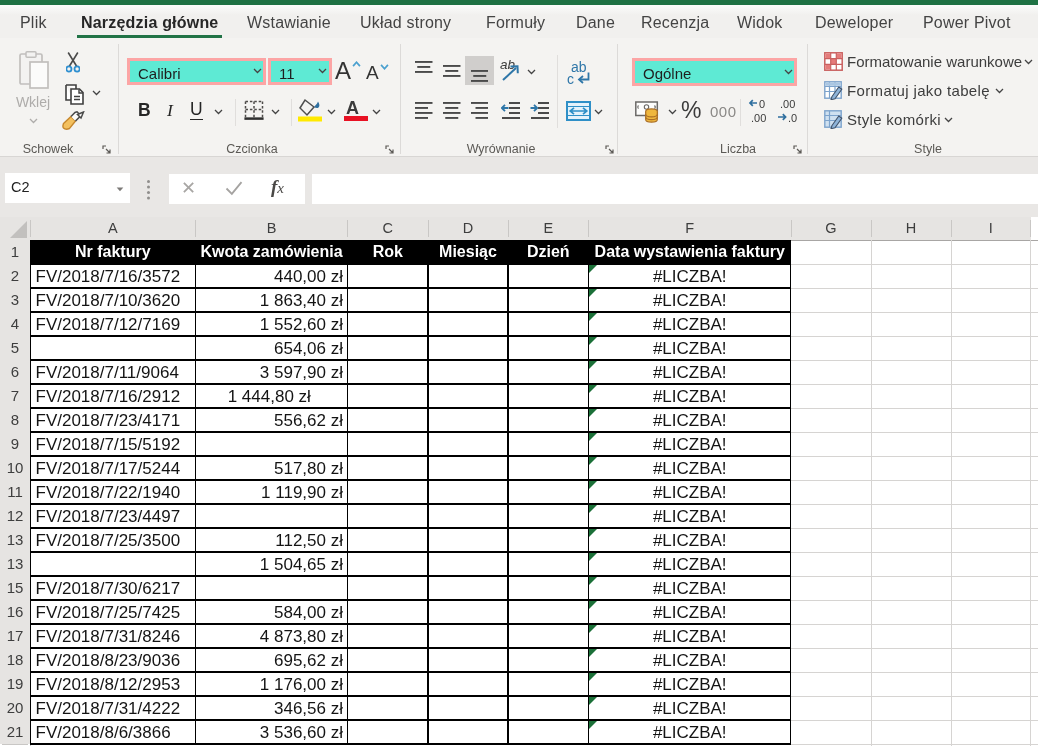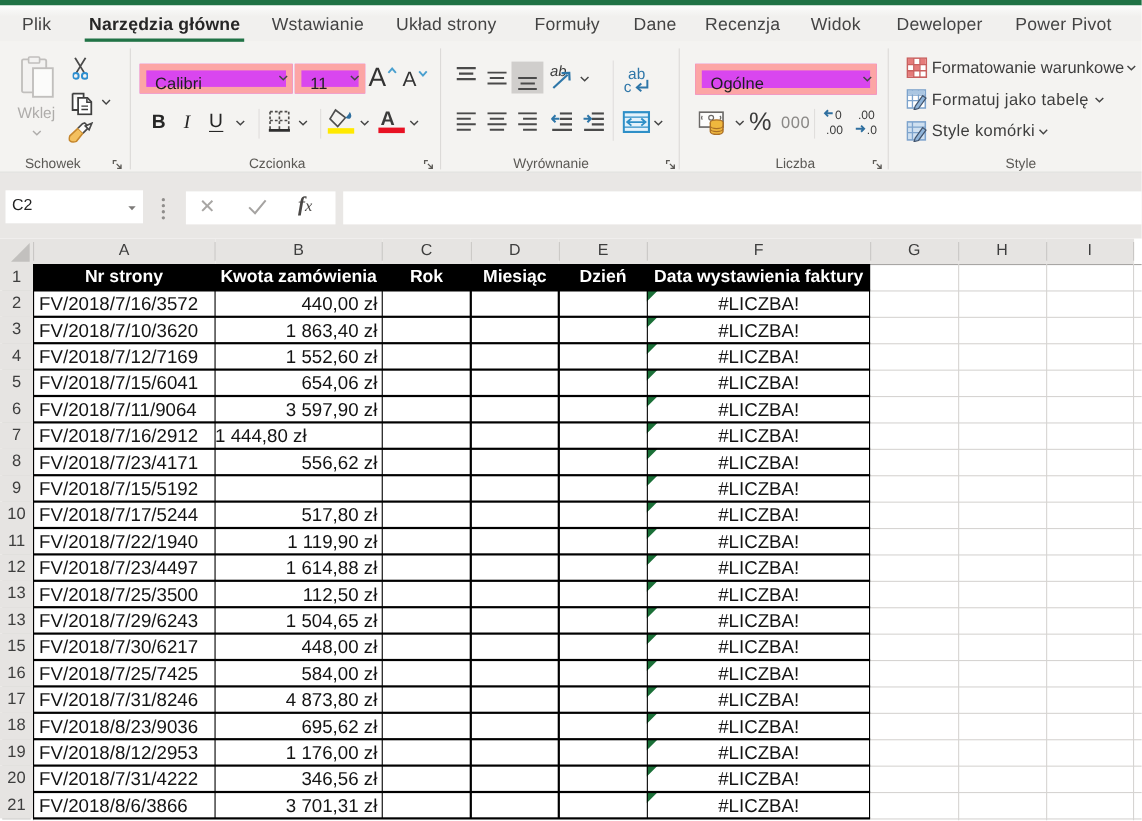--- a/index.html
+++ b/index.html
@@ -10,21 +10,21 @@
 .tab{position:absolute;top:14px;font-size:16px;color:#444;white-space:nowrap;letter-spacing:0.2px}
 .tab.active{color:#262626;font-weight:bold}
 #tabunderline{left:77px;top:35px;width:145px;height:3.5px;background:#217346}
 #ribbon{left:0;top:38px;width:1038px;height:118px;background:#f4f3f1}
 #ribbonline{left:0;top:156px;width:1038px;height:1px;background:#d8d6d4}
 .gsep{position:absolute;width:1px;background:#dcdad8}
 .glabel{position:absolute;font-size:12.5px;color:#5b5955;white-space:nowrap;transform:translateX(-50%)}
 .launch{position:absolute;width:11px;height:11px}
 .chev{position:absolute;width:9px;height:6px}
 .ricon{position:absolute}
-.cbox{position:absolute;background:#d946ef;border:6px solid #fca5a5;font-size:15px;color:#1f1f1f}
+.cbox{position:absolute;background:#5eead4;border:3px solid #fca5a5;font-size:15px;color:#1f1f1f}
 #fbar{left:0;top:157px;width:1038px;height:60px;background:#e9e7e5}
 #namebox{left:5px;top:16px;width:125px;height:30px;background:#fff}
 
 #sheet{left:0;top:217px;width:1038px;height:529px;background:#fff}
 .colhdr{position:absolute;top:0;height:23px;background:#e6e4e2;font-size:14.5px;
  color:#3e3e3e;text-align:center;line-height:23px}
 .rowhdr{position:absolute;left:0;width:30px;background:#e6e4e2;font-size:15px;
  color:#3e3e3e;text-align:center;line-height:24px}
 .gl{position:absolute;background:#d6d4d2}
 .hl{position:absolute;background:#c9c7c5}
@@ -225,21 +225,21 @@
 <svg class="ricon" style="left:747px;top:99px" width="24" height="26" viewBox="0 0 24 26">
 <path d="M10 4 H3 M5.8 1.2 L3 4 L5.8 6.8" stroke="#2f6f9f" stroke-width="1.7" fill="none"></path>
 <text x="12" y="9" font-size="11" fill="#3b3b3b" font-family="Liberation Sans">0</text>
 <text x="4" y="23" font-size="11" fill="#3b3b3b" font-family="Liberation Sans">.00</text>
 </svg>
 <svg class="ricon" style="left:776px;top:99px" width="26" height="26" viewBox="0 0 26 26">
 <text x="4" y="9" font-size="11" fill="#3b3b3b" font-family="Liberation Sans">.00</text>
 <path d="M2 18 H9 M6.8 15.2 L9.6 18 L6.8 20.8" stroke="#2f6f9f" stroke-width="1.7" fill="none"></path>
 <text x="12" y="23" font-size="11" fill="#3b3b3b" font-family="Liberation Sans">.0</text>
 </svg>
-<div class="glabel" style="left:723px;top:142px">Liczba</div>
+<div class="glabel" style="left:738px;top:142px">Liczba</div>
 <svg class="launch" style="left:793px;top:145px" viewBox="0 0 11 11">
     <path d="M1 4 V1 H4" stroke="#5b5955" stroke-width="1.2" fill="none"></path>
     <path d="M4 4 L8 8 M8 4.5 V8 H4.5" stroke="#5b5955" stroke-width="1.2" fill="none"></path>
   </svg>
 <div class="gsep" style="left:807px;top:44px;height:110px"></div>
 <svg class="ricon" style="left:824px;top:52px" width="19" height="19" viewBox="0 0 19 19">
 <rect x="0.8" y="0.8" width="17.4" height="17.4" fill="#fff" stroke="#c9605f" stroke-width="1.5"></rect>
 <rect x="1.5" y="1.5" width="5" height="5" fill="#e57b7a"></rect>
     <rect x="1.5" y="12.5" width="5" height="5" fill="#e57b7a"></rect>
 <rect x="12.5" y="1.5" width="5" height="5" fill="#e57b7a"></rect>
@@ -369,79 +369,75 @@
     <div class="gl" style="left:791px;top:334.5px;width:247px;height:1px"></div>
     <div class="gl" style="left:791px;top:358.5px;width:247px;height:1px"></div>
     <div class="gl" style="left:791px;top:382.5px;width:247px;height:1px"></div>
     <div class="gl" style="left:791px;top:406.5px;width:247px;height:1px"></div>
     <div class="gl" style="left:791px;top:430.5px;width:247px;height:1px"></div>
     <div class="gl" style="left:791px;top:454.5px;width:247px;height:1px"></div>
     <div class="gl" style="left:791px;top:478.5px;width:247px;height:1px"></div>
     <div class="gl" style="left:791px;top:502.5px;width:247px;height:1px"></div>
     <div class="gl" style="left:791px;top:526.5px;width:247px;height:1px"></div>
     <div class="abs" style="left:30px;top:23.0px;width:761px;height:24px;background:#000"></div>
-    <div class="cell" style="left:30px;top:23.0px;width:165.5px;text-align:center;color:#fff;font-weight:bold;font-size:16px">Nr strony</div>
+    <div class="cell" style="left:30px;top:23.0px;width:165.5px;text-align:center;color:#fff;font-weight:bold;font-size:16px">Nr faktury</div>
     <div class="cell" style="left:195.5px;top:23.0px;width:152.0px;text-align:center;color:#fff;font-weight:bold;font-size:16px">Kwota zamówienia</div>
     <div class="cell" style="left:347.5px;top:23.0px;width:80.5px;text-align:center;color:#fff;font-weight:bold;font-size:16px">Rok</div>
     <div class="cell" style="left:428px;top:23.0px;width:80px;text-align:center;color:#fff;font-weight:bold;font-size:16px">Miesiąc</div>
     <div class="cell" style="left:508px;top:23.0px;width:80.5px;text-align:center;color:#fff;font-weight:bold;font-size:16px">Dzień</div>
     <div class="cell" style="left:588.5px;top:23.0px;width:202.5px;text-align:center;color:#fff;font-weight:bold;font-size:16px">Data wystawienia faktury</div>
     <div class="cell" style="left:35.5px;top:47.0px;width:159.5px;line-height:25.5px">FV/2018/7/16/3572</div>
     <div class="cell" style="left:195.5px;top:47.0px;width:147.5px;text-align:right;line-height:25.5px">440,00 zł</div>
     <div class="cell" style="left:588.5px;top:47.0px;width:202.5px;text-align:center;line-height:25.5px">#LICZBA!</div>
     <div class="tri" style="left:588.0px;top:46.5px;border-width:10px 10px 0 0;border-color:#1b7038 transparent transparent transparent"></div>
     <div class="cell" style="left:35.5px;top:71.0px;width:159.5px;line-height:25.5px">FV/2018/7/10/3620</div>
     <div class="cell" style="left:195.5px;top:71.0px;width:147.5px;text-align:right;line-height:25.5px">1 863,40 zł</div>
     <div class="cell" style="left:588.5px;top:71.0px;width:202.5px;text-align:center;line-height:25.5px">#LICZBA!</div>
     <div class="tri" style="left:588.0px;top:70.5px;border-width:10px 10px 0 0;border-color:#1b7038 transparent transparent transparent"></div>
     <div class="cell" style="left:35.5px;top:95.0px;width:159.5px;line-height:25.5px">FV/2018/7/12/7169</div>
     <div class="cell" style="left:195.5px;top:95.0px;width:147.5px;text-align:right;line-height:25.5px">1 552,60 zł</div>
     <div class="cell" style="left:588.5px;top:95.0px;width:202.5px;text-align:center;line-height:25.5px">#LICZBA!</div>
     <div class="tri" style="left:588.0px;top:94.5px;border-width:10px 10px 0 0;border-color:#1b7038 transparent transparent transparent"></div>
-    <div class="cell" style="left:35.5px;top:119.0px;width:159.5px;line-height:25.5px">FV/2018/7/15/6041</div>
     <div class="cell" style="left:195.5px;top:119.0px;width:147.5px;text-align:right;line-height:25.5px">654,06 zł</div>
     <div class="cell" style="left:588.5px;top:119.0px;width:202.5px;text-align:center;line-height:25.5px">#LICZBA!</div>
     <div class="tri" style="left:588.0px;top:118.5px;border-width:10px 10px 0 0;border-color:#1b7038 transparent transparent transparent"></div>
     <div class="cell" style="left:35.5px;top:143.0px;width:159.5px;line-height:25.5px">FV/2018/7/11/9064</div>
     <div class="cell" style="left:195.5px;top:143.0px;width:147.5px;text-align:right;line-height:25.5px">3 597,90 zł</div>
     <div class="cell" style="left:588.5px;top:143.0px;width:202.5px;text-align:center;line-height:25.5px">#LICZBA!</div>
     <div class="tri" style="left:588.0px;top:142.5px;border-width:10px 10px 0 0;border-color:#1b7038 transparent transparent transparent"></div>
     <div class="cell" style="left:35.5px;top:167.0px;width:159.5px;line-height:25.5px">FV/2018/7/16/2912</div>
-    <div class="cell" style="left:195.5px;top:167.0px;width:147.5px;text-align:left;line-height:25.5px">1 444,80 zł</div>
+    <div class="cell" style="left:195.5px;top:167.0px;width:147.5px;text-align:center;line-height:25.5px">1 444,80 zł</div>
     <div class="cell" style="left:588.5px;top:167.0px;width:202.5px;text-align:center;line-height:25.5px">#LICZBA!</div>
     <div class="tri" style="left:588.0px;top:166.5px;border-width:10px 10px 0 0;border-color:#1b7038 transparent transparent transparent"></div>
     <div class="cell" style="left:35.5px;top:191.0px;width:159.5px;line-height:25.5px">FV/2018/7/23/4171</div>
     <div class="cell" style="left:195.5px;top:191.0px;width:147.5px;text-align:right;line-height:25.5px">556,62 zł</div>
     <div class="cell" style="left:588.5px;top:191.0px;width:202.5px;text-align:center;line-height:25.5px">#LICZBA!</div>
     <div class="tri" style="left:588.0px;top:190.5px;border-width:10px 10px 0 0;border-color:#1b7038 transparent transparent transparent"></div>
     <div class="cell" style="left:35.5px;top:215.0px;width:159.5px;line-height:25.5px">FV/2018/7/15/5192</div>
     <div class="cell" style="left:588.5px;top:215.0px;width:202.5px;text-align:center;line-height:25.5px">#LICZBA!</div>
     <div class="tri" style="left:588.0px;top:214.5px;border-width:10px 10px 0 0;border-color:#1b7038 transparent transparent transparent"></div>
     <div class="cell" style="left:35.5px;top:239.0px;width:159.5px;line-height:25.5px">FV/2018/7/17/5244</div>
     <div class="cell" style="left:195.5px;top:239.0px;width:147.5px;text-align:right;line-height:25.5px">517,80 zł</div>
     <div class="cell" style="left:588.5px;top:239.0px;width:202.5px;text-align:center;line-height:25.5px">#LICZBA!</div>
     <div class="tri" style="left:588.0px;top:238.5px;border-width:10px 10px 0 0;border-color:#1b7038 transparent transparent transparent"></div>
     <div class="cell" style="left:35.5px;top:263.0px;width:159.5px;line-height:25.5px">FV/2018/7/22/1940</div>
     <div class="cell" style="left:195.5px;top:263.0px;width:147.5px;text-align:right;line-height:25.5px">1 119,90 zł</div>
     <div class="cell" style="left:588.5px;top:263.0px;width:202.5px;text-align:center;line-height:25.5px">#LICZBA!</div>
     <div class="tri" style="left:588.0px;top:262.5px;border-width:10px 10px 0 0;border-color:#1b7038 transparent transparent transparent"></div>
     <div class="cell" style="left:35.5px;top:287.0px;width:159.5px;line-height:25.5px">FV/2018/7/23/4497</div>
-    <div class="cell" style="left:195.5px;top:287.0px;width:147.5px;text-align:right;line-height:25.5px">1 614,88 zł</div>
     <div class="cell" style="left:588.5px;top:287.0px;width:202.5px;text-align:center;line-height:25.5px">#LICZBA!</div>
     <div class="tri" style="left:588.0px;top:286.5px;border-width:10px 10px 0 0;border-color:#1b7038 transparent transparent transparent"></div>
     <div class="cell" style="left:35.5px;top:311.0px;width:159.5px;line-height:25.5px">FV/2018/7/25/3500</div>
     <div class="cell" style="left:195.5px;top:311.0px;width:147.5px;text-align:right;line-height:25.5px">112,50 zł</div>
     <div class="cell" style="left:588.5px;top:311.0px;width:202.5px;text-align:center;line-height:25.5px">#LICZBA!</div>
     <div class="tri" style="left:588.0px;top:310.5px;border-width:10px 10px 0 0;border-color:#1b7038 transparent transparent transparent"></div>
-    <div class="cell" style="left:35.5px;top:335.0px;width:159.5px;line-height:25.5px">FV/2018/7/29/6243</div>
     <div class="cell" style="left:195.5px;top:335.0px;width:147.5px;text-align:right;line-height:25.5px">1 504,65 zł</div>
     <div class="cell" style="left:588.5px;top:335.0px;width:202.5px;text-align:center;line-height:25.5px">#LICZBA!</div>
     <div class="tri" style="left:588.0px;top:334.5px;border-width:10px 10px 0 0;border-color:#1b7038 transparent transparent transparent"></div>
     <div class="cell" style="left:35.5px;top:359.0px;width:159.5px;line-height:25.5px">FV/2018/7/30/6217</div>
-    <div class="cell" style="left:195.5px;top:359.0px;width:147.5px;text-align:right;line-height:25.5px">448,00 zł</div>
     <div class="cell" style="left:588.5px;top:359.0px;width:202.5px;text-align:center;line-height:25.5px">#LICZBA!</div>
     <div class="tri" style="left:588.0px;top:358.5px;border-width:10px 10px 0 0;border-color:#1b7038 transparent transparent transparent"></div>
     <div class="cell" style="left:35.5px;top:383.0px;width:159.5px;line-height:25.5px">FV/2018/7/25/7425</div>
     <div class="cell" style="left:195.5px;top:383.0px;width:147.5px;text-align:right;line-height:25.5px">584,00 zł</div>
     <div class="cell" style="left:588.5px;top:383.0px;width:202.5px;text-align:center;line-height:25.5px">#LICZBA!</div>
     <div class="tri" style="left:588.0px;top:382.5px;border-width:10px 10px 0 0;border-color:#1b7038 transparent transparent transparent"></div>
     <div class="cell" style="left:35.5px;top:407.0px;width:159.5px;line-height:25.5px">FV/2018/7/31/8246</div>
     <div class="cell" style="left:195.5px;top:407.0px;width:147.5px;text-align:right;line-height:25.5px">4 873,80 zł</div>
     <div class="cell" style="left:588.5px;top:407.0px;width:202.5px;text-align:center;line-height:25.5px">#LICZBA!</div>
     <div class="tri" style="left:588.0px;top:406.5px;border-width:10px 10px 0 0;border-color:#1b7038 transparent transparent transparent"></div>
@@ -451,21 +447,21 @@
     <div class="tri" style="left:588.0px;top:430.5px;border-width:10px 10px 0 0;border-color:#1b7038 transparent transparent transparent"></div>
     <div class="cell" style="left:35.5px;top:455.0px;width:159.5px;line-height:25.5px">FV/2018/8/12/2953</div>
     <div class="cell" style="left:195.5px;top:455.0px;width:147.5px;text-align:right;line-height:25.5px">1 176,00 zł</div>
     <div class="cell" style="left:588.5px;top:455.0px;width:202.5px;text-align:center;line-height:25.5px">#LICZBA!</div>
     <div class="tri" style="left:588.0px;top:454.5px;border-width:10px 10px 0 0;border-color:#1b7038 transparent transparent transparent"></div>
     <div class="cell" style="left:35.5px;top:479.0px;width:159.5px;line-height:25.5px">FV/2018/7/31/4222</div>
     <div class="cell" style="left:195.5px;top:479.0px;width:147.5px;text-align:right;line-height:25.5px">346,56 zł</div>
     <div class="cell" style="left:588.5px;top:479.0px;width:202.5px;text-align:center;line-height:25.5px">#LICZBA!</div>
     <div class="tri" style="left:588.0px;top:478.5px;border-width:10px 10px 0 0;border-color:#1b7038 transparent transparent transparent"></div>
     <div class="cell" style="left:35.5px;top:503.0px;width:159.5px;line-height:25.5px">FV/2018/8/6/3866</div>
-    <div class="cell" style="left:195.5px;top:503.0px;width:147.5px;text-align:right;line-height:25.5px">3 701,31 zł</div>
+    <div class="cell" style="left:195.5px;top:503.0px;width:147.5px;text-align:right;line-height:25.5px">3 536,60 zł</div>
     <div class="cell" style="left:588.5px;top:503.0px;width:202.5px;text-align:center;line-height:25.5px">#LICZBA!</div>
     <div class="tri" style="left:588.0px;top:502.5px;border-width:10px 10px 0 0;border-color:#1b7038 transparent transparent transparent"></div>
     <div class="bl" style="left:194.75px;top:23.0px;width:1.5px;height:504px"></div>
     <div class="bl" style="left:346.75px;top:23.0px;width:1.5px;height:504px"></div>
     <div class="bl" style="left:427.25px;top:23.0px;width:1.5px;height:504px"></div>
     <div class="bl" style="left:507.25px;top:23.0px;width:1.5px;height:504px"></div>
     <div class="bl" style="left:587.75px;top:23.0px;width:1.5px;height:504px"></div>
     <div class="bl" style="left:30px;top:46.25px;width:761px;height:1.5px"></div>
     <div class="bl" style="left:30px;top:70.25px;width:761px;height:1.5px"></div>
     <div class="bl" style="left:30px;top:94.25px;width:761px;height:1.5px"></div>

